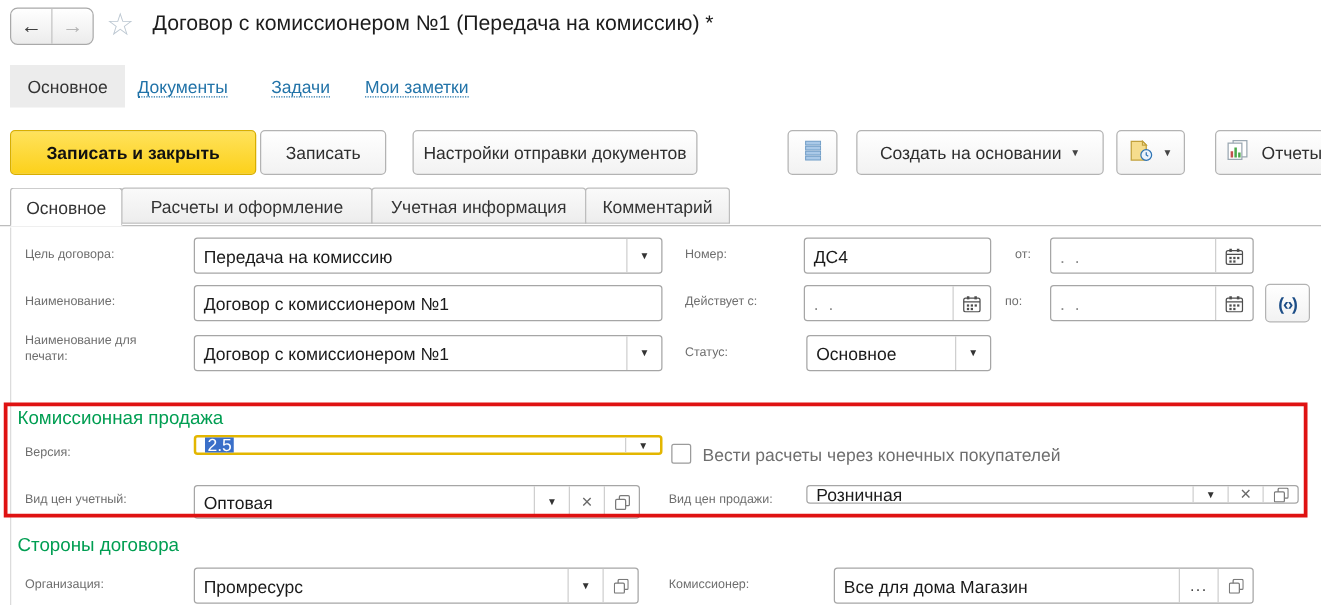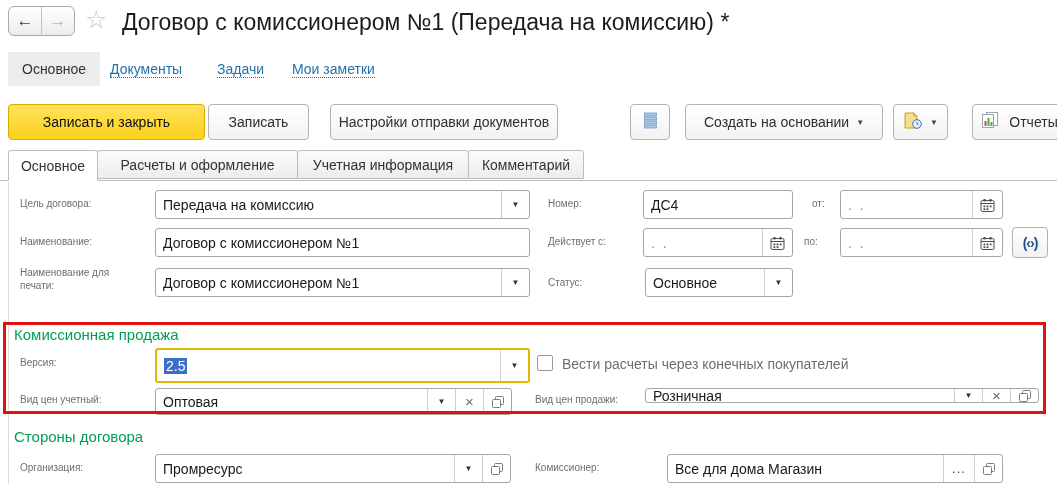--- a/index.html
+++ b/index.html
@@ -6,30 +6,30 @@
   body{width:1057px;height:484px;overflow:hidden;position:relative;background:#fff;
        font-family:"Liberation Sans","DejaVu Sans",sans-serif;color:#333;}
   .abs{position:absolute;}
   
   #navgroup{left:8px;top:6px;width:67px;height:30px;border:1px solid #a9a9a9;border-radius:6px;
             display:flex;background:linear-gradient(180deg,#ffffff,#ececec);box-sizing:border-box;}
   .navhalf{flex:1;display:flex;align-items:center;justify-content:center;font-size:17px;font-weight:bold;}
   .navhalf.back{color:#3f3f3f;border-right:1px solid #c4c4c4;}
   .navhalf.fwd{color:#b5b5b5;}
   #star{left:85px;top:5px;font-size:25px;color:#bdc8d2;}
-  #title{left:122px;top:9px;font-size:23px;color:#1c1c1c;white-space:nowrap;}
+  #title{left:122px;top:9px;font-size:17px;color:#1c1c1c;white-space:nowrap;}
   
   #navactive{left:8px;top:52px;background:#ececec;padding:9px 14px;font-size:14px;color:#333;}
   .navlink{top:61px;font-size:14px;color:var(--link_blue,#2273a8);border-bottom:1px dotted var(--link_blue,#2273a8);cursor:pointer;}
   
   .btn{position:absolute;top:104px;height:36px;display:flex;align-items:center;justify-content:center;gap:7px;
        background:linear-gradient(180deg,#ffffff,#f2f2f2);border:1px solid #b3b3b3;border-radius:4px;
        font-size:14px;color:#2e2e2e;box-sizing:border-box;padding:0 10px;cursor:pointer;white-space:nowrap;}
   .btn.primary{background:linear-gradient(180deg,#ffe25c,var(--primary_button_yellow,#fcd11b));
-       border-color:#d8ae00;font-weight:normal;color:#111;text-align:right;}
+       border-color:#d8ae00;font-weight:bold;color:#111;text-align:right;}
   .btn .dd{font-size:8px;color:#444;}
   
   .tab{position:absolute;top:150px;height:29px;display:flex;align-items:center;justify-content:center;
        font-size:14px;color:#333;background:linear-gradient(180deg,#fafafa,#ededed);
        border:1px solid #bdbdbd;border-radius:3px 3px 0 0;box-sizing:border-box;cursor:pointer;}
   .tab.active{background:#fff;height:31px;z-index:3;border-bottom:1px solid #fff;}
   #tabline{left:0;top:180px;width:1057px;height:1px;background:#bdbdbd;}
   #leftline{left:8px;top:182px;width:1px;height:302px;background:#dcdcdc;}
   
   .lbl{position:absolute;font-size:10px;color:#6e6e6e;white-space:nowrap;line-height:1.3;}
@@ -38,21 +38,21 @@
   .ctl .txt{flex:1;display:flex;align-items:center;padding:0 7px;font-size:14px;color:#1a1a1a;
        overflow:hidden;white-space:nowrap;}
   .ctl .txt.empty{color:#8c8c8c;letter-spacing:2px;}
   .seg{width:27px;display:flex;align-items:center;justify-content:center;border-left:1px solid #cfcfcf;
        color:#3f3f3f;cursor:pointer;flex:none;}
   .seg.arrow{font-size:8px;color:#333;}
   .seg.clear{font-size:15px;color:#6a6a6a;}
   .seg.cal{width:29px;}
   .seg.dots{width:30px;font-size:13px;color:#444;letter-spacing:1px;}
   .sect{position:absolute;font-size:15px;color:var(--section_green,#009e52);white-space:nowrap;}
-  #versionctl{border:2px solid var(--focus_border,#e3b600);height:35px;}
+  #versionctl{border:2px solid var(--focus_border,#e3b600);height:16px;}
   #versionctl .sel{background:var(--selection_blue,#3a6fc9);color:#fff;padding:0 2px;}
   #checkbox{left:537px;top:355px;width:16px;height:16px;border:1px solid #9b9b9b;border-radius:2px;
        background:#fff;box-sizing:border-box;cursor:pointer;}
   #cbl{left:562px;top:356px;font-size:14px;color:#6e6e6e;white-space:nowrap;}
   #redbox{left:3px;top:322px;width:1043px;height:92px;border:3px solid var(--annotation_red,#df1212);
        box-sizing:border-box;z-index:6;pointer-events:none;}
   #historybtn{left:1012px;top:227px;width:36px;height:31px;top:227px;background:linear-gradient(180deg,#fff,#f2f2f2);
        border:1px solid #b3b3b3;border-radius:4px;display:flex;align-items:center;justify-content:center;
        font-size:14px;font-weight:bold;color:#1d4e87;letter-spacing:-1px;box-sizing:border-box;cursor:pointer;}
 </style>

